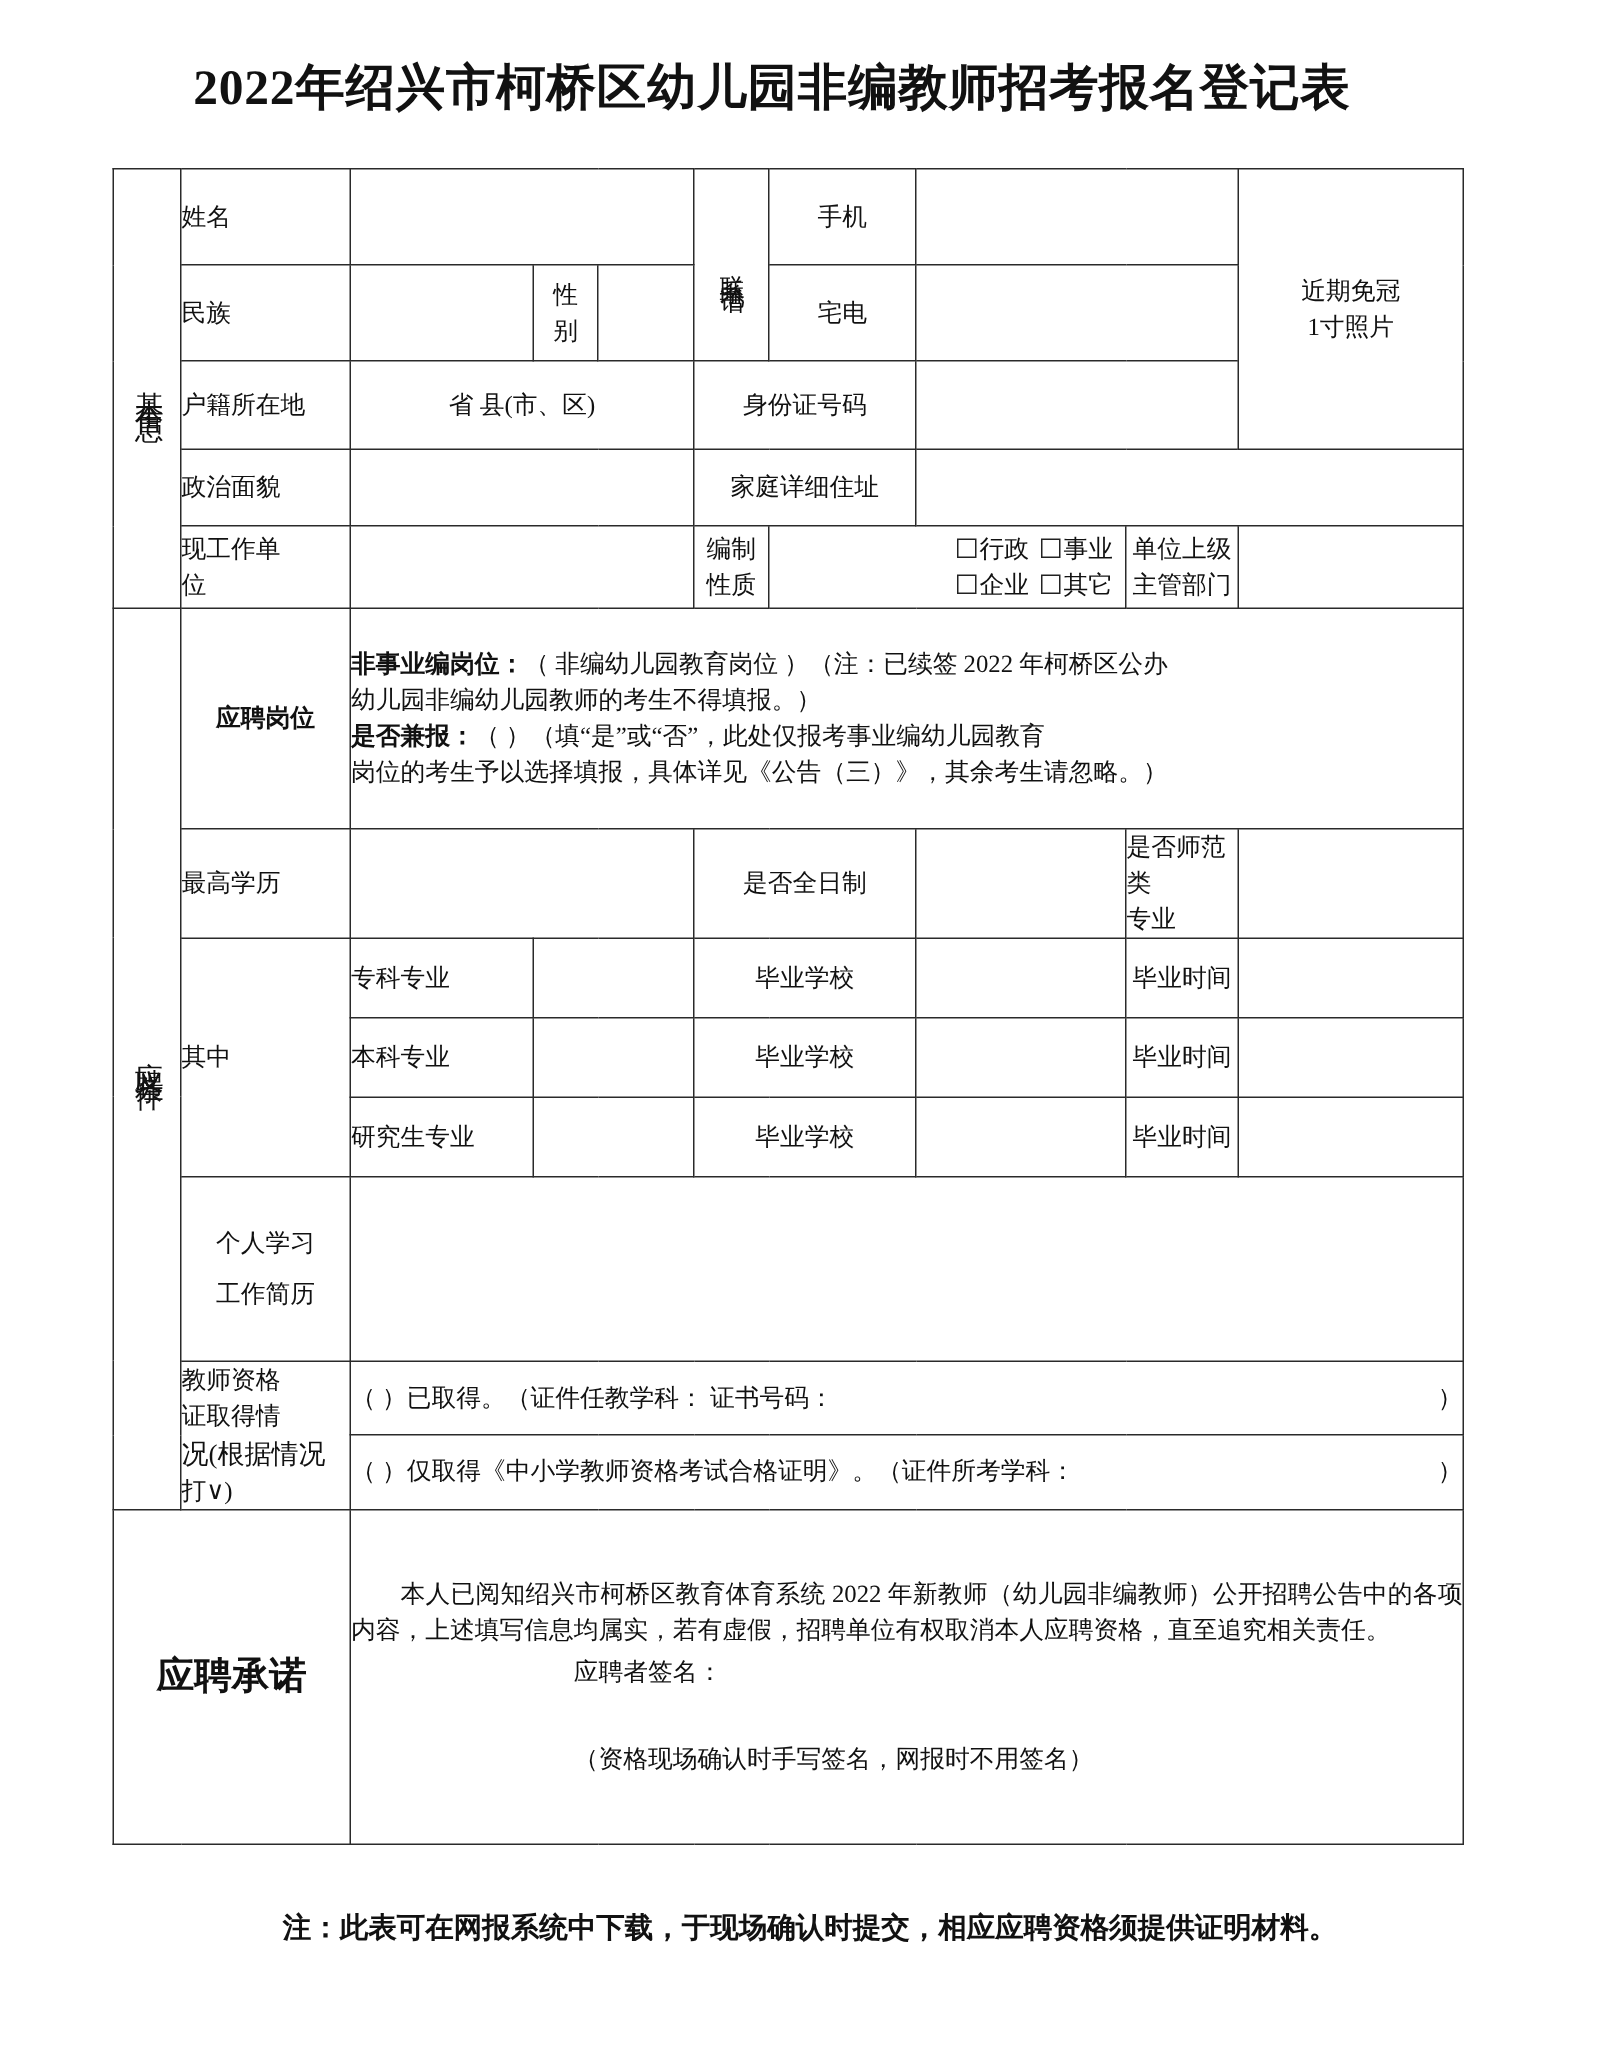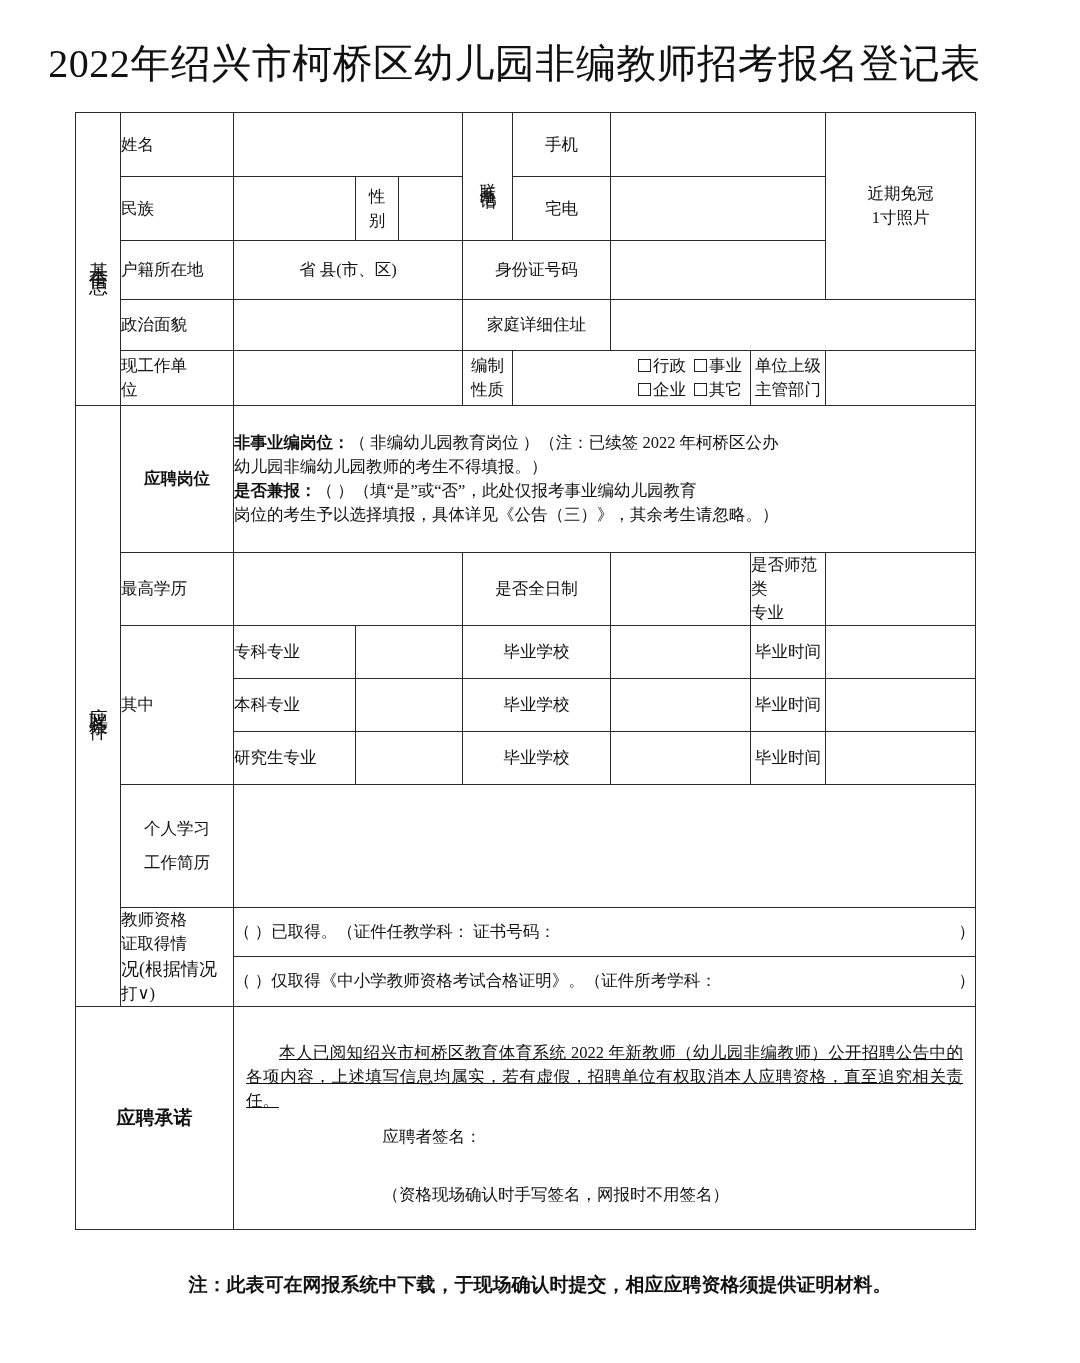--- a/index.html
+++ b/index.html
@@ -22,22 +22,22 @@
     box-sizing: border-box;
   }
 
   
   .doc-title {
     position: absolute;
     left: 0;
     top: 36px;
     width: 1029px;
     text-align: center;
-    font-size: 40px;
-    font-weight: normal;
+    font-size: 33px;
+    font-weight: bold;
     letter-spacing: 0.5px;
     font-family: "Liberation Serif", "DejaVu Serif", serif;
   }
 
   
   .form-table {
     position: absolute;
     left: 75px;
     top: 112px;
     width: 900px;
@@ -143,21 +143,21 @@
     float: right;
   }
 
   
   .promise-body {
     padding: 22px 22px 20px 22px;
     font-size: 17px;
     line-height: 1.78;
     text-align: justify;
   }
-  .promise-p { text-indent: 2em; margin: 12px; text-decoration: underline; }
+  .promise-p { text-indent: 2em; margin: 0; }
   .promise-sign { margin: 4px 0 0 0; padding-left: 9em; }
   .promise-note { margin: 34px 0 0 0; padding-left: 9em; }
 
   
   .footer-note {
     position: absolute;
     left: 75px;
     top: 1272px;
     width: 930px;
     text-align: center;
@@ -326,21 +326,21 @@
     </tr>
 
     <tr>
       <td class="cert-line" colspan="8" style="height:48px">
         <span class="rparen-right">）</span>
         <span>（        ）仅取得《中小学教师资格考试合格证明》。（证件所考学科：</span>
       </td>
     </tr>
 
     <tr>
-      <td class="lbl-c bold" colspan="2" style="height:222px;font-size:19px">应聘承诺</td>
+      <td class="lbl-c bold" colspan="2" style="height:222px;font-size:25px">应聘承诺</td>
       <td class="promise-body" colspan="8">
         <p class="promise-p">本人已阅知绍兴市柯桥区教育体育系统 2022 年新教师（幼儿园非编教师）公开招聘公告中的各项内容，上述填写信息均属实，若有虚假，招聘单位有权取消本人应聘资格，直至追究相关责任。</p>
         <p class="promise-sign">应聘者签名：</p>
         <p class="promise-note">（资格现场确认时手写签名，网报时不用签名）</p>
       </td>
     </tr>
 
   </tbody>
     </table>
 

